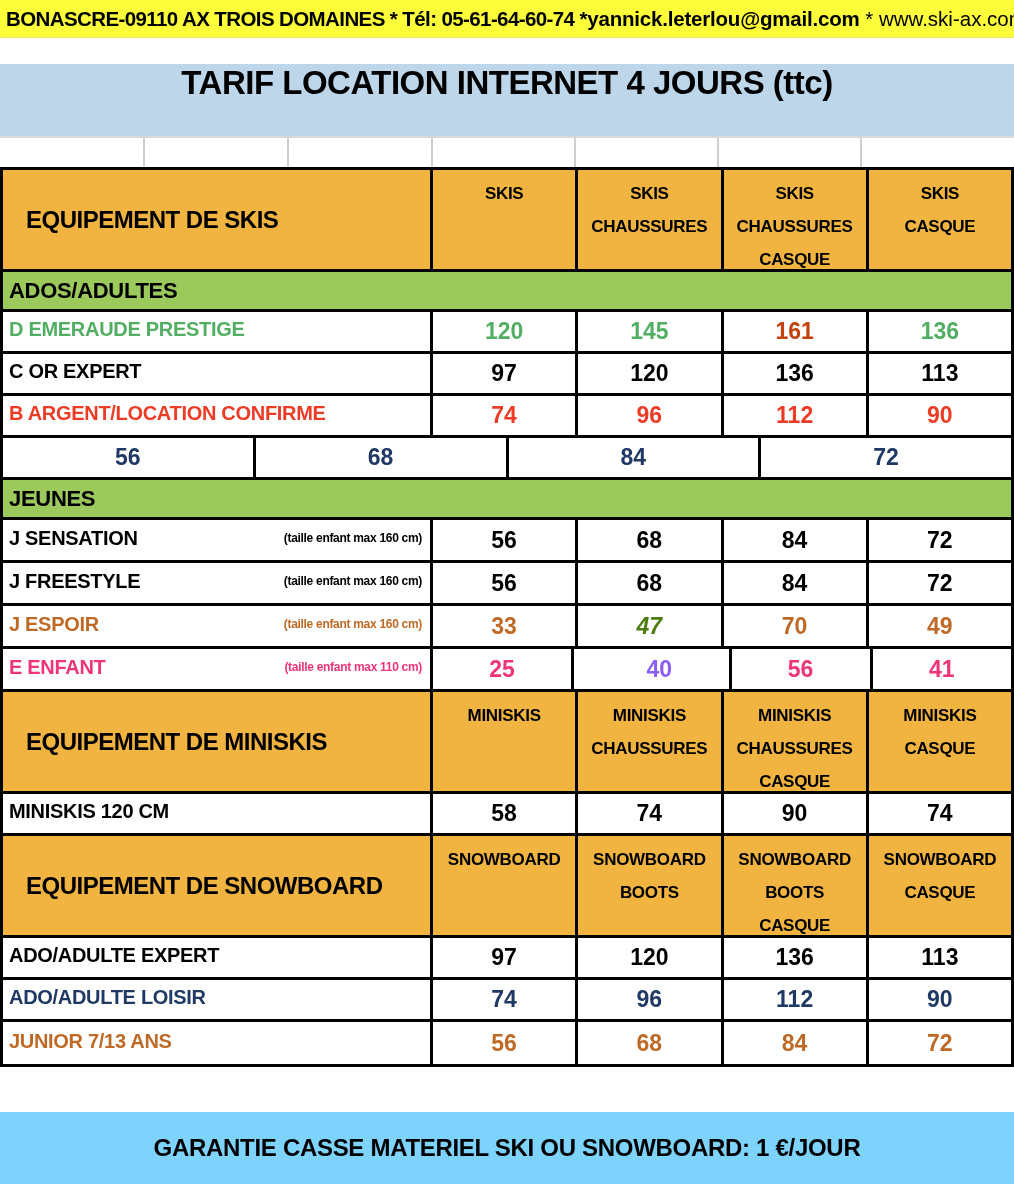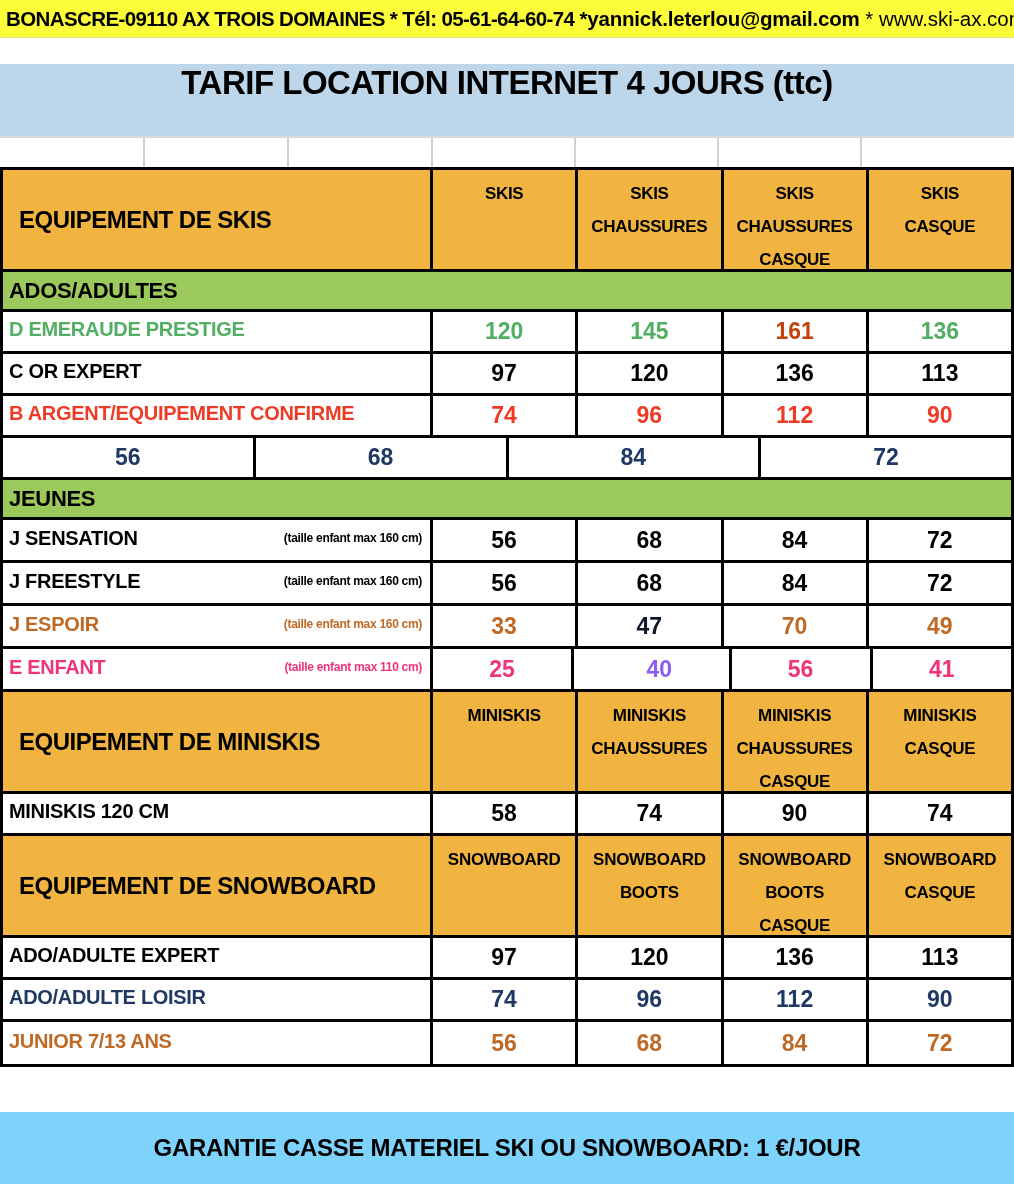--- a/index.html
+++ b/index.html
@@ -31,21 +31,21 @@
   
   .price-table { width: 1014px; border: 3px solid #000; background:#fff; }
   .t-row { display: flex; border-bottom: 3px solid #000; background:#fff; }
   .t-row:last-child { border-bottom: none; }
   .cell { border-right: 3px solid #000; height: 100%; }
   .cell:last-child { border-right: none; }
   .label-cell { width: 430px; flex: none; }
   .val-cell { flex: 1; display: flex; align-items: center; justify-content: center;
               font-weight: 700; font-size: 23px; }
   .hdr { height: 102px; background: #F1B440; }
-  .hdr .label-cell { display: flex; align-items: center; padding-left: 16px;
+  .hdr .label-cell { display: flex; align-items: center; padding-left: 23px;
                      font-size: 24px; font-weight: 700; letter-spacing: -0.5px; }
   .hdr .col-cell { flex: 1; text-align: center; font-weight: 700; font-size: 17px;
                    padding-top: 7px; background: #F1B440; }
   .hdr .col-line { line-height: 33px; letter-spacing: -0.3px; }
   .band { height: 40px; background: #9CC95C; display: flex; align-items: center;
           padding-left: 6px; font-size: 22px; font-weight: 700; letter-spacing: -0.3px; }
   .r  { height: 42px; }
   .rn { height: 43px; }
   .data-label { display: flex; align-items: center; justify-content: space-between;
                 padding: 0 8px 4px 6px; font-size: 20px; font-weight: 700; letter-spacing: -0.3px; }
@@ -115,21 +115,21 @@
         <div class="cell label-cell data-label" style="color: rgb(0, 0, 0);">
           <span>C OR EXPERT</span>
         </div>
         <div class="cell val-cell" style="color: rgb(0, 0, 0);">97</div>
         <div class="cell val-cell" style="color: rgb(0, 0, 0);">120</div>
         <div class="cell val-cell" style="color: rgb(0, 0, 0);">136</div>
         <div class="cell val-cell" style="color: rgb(0, 0, 0);">113</div>
       </div>
       <div class="t-row r">
         <div class="cell label-cell data-label" style="color: rgb(238, 59, 38);">
-          <span>B ARGENT/EQUIPEMENT CONFIRME</span>
+          <span>B ARGENT/LOCATION CONFIRME</span>
         </div>
         <div class="cell val-cell" style="color: rgb(238, 59, 38);">74</div>
         <div class="cell val-cell" style="color: rgb(238, 59, 38);">96</div>
         <div class="cell val-cell" style="color: rgb(238, 59, 38);">112</div>
         <div class="cell val-cell" style="color: rgb(238, 59, 38);">90</div>
       </div>
       <div class="t-row r">
         <div class="cell val-cell" style="color: rgb(31, 56, 100);">56</div>
         <div class="cell val-cell" style="color: rgb(31, 56, 100);">68</div>
         <div class="cell val-cell" style="color: rgb(31, 56, 100);">84</div>
@@ -157,21 +157,21 @@
         <div class="cell val-cell" style="color: rgb(0, 0, 0);">68</div>
         <div class="cell val-cell" style="color: rgb(0, 0, 0);">84</div>
         <div class="cell val-cell" style="color: rgb(0, 0, 0);">72</div>
       </div>
       <div class="t-row rn">
         <div class="cell label-cell data-label" style="color: rgb(190, 106, 38);">
           <span>J ESPOIR</span>
           <span class="note">(taille enfant max 160 cm)</span>
         </div>
         <div class="cell val-cell" style="color: rgb(190, 106, 38);">33</div>
-        <div class="cell val-cell" style="color: #0f172a;">47</div>
+        <div class="cell val-cell" style="color: #4d7c0f; font-style: italic;">47</div>
         <div class="cell val-cell" style="color: rgb(190, 106, 38);">70</div>
         <div class="cell val-cell" style="color: rgb(190, 106, 38);">49</div>
       </div>
       <div class="t-row rn">
         <div class="cell label-cell data-label" style="color: rgb(239, 52, 122);">
           <span>E ENFANT</span>
           <span class="note">(taille enfant max 110 cm)</span>
         </div>
         <div class="cell val-cell" style="color: rgb(239, 52, 122);">25</div>
         <div class="cell val-cell" style="color: #8b5cf6; margin-left: 16px;">40</div>

